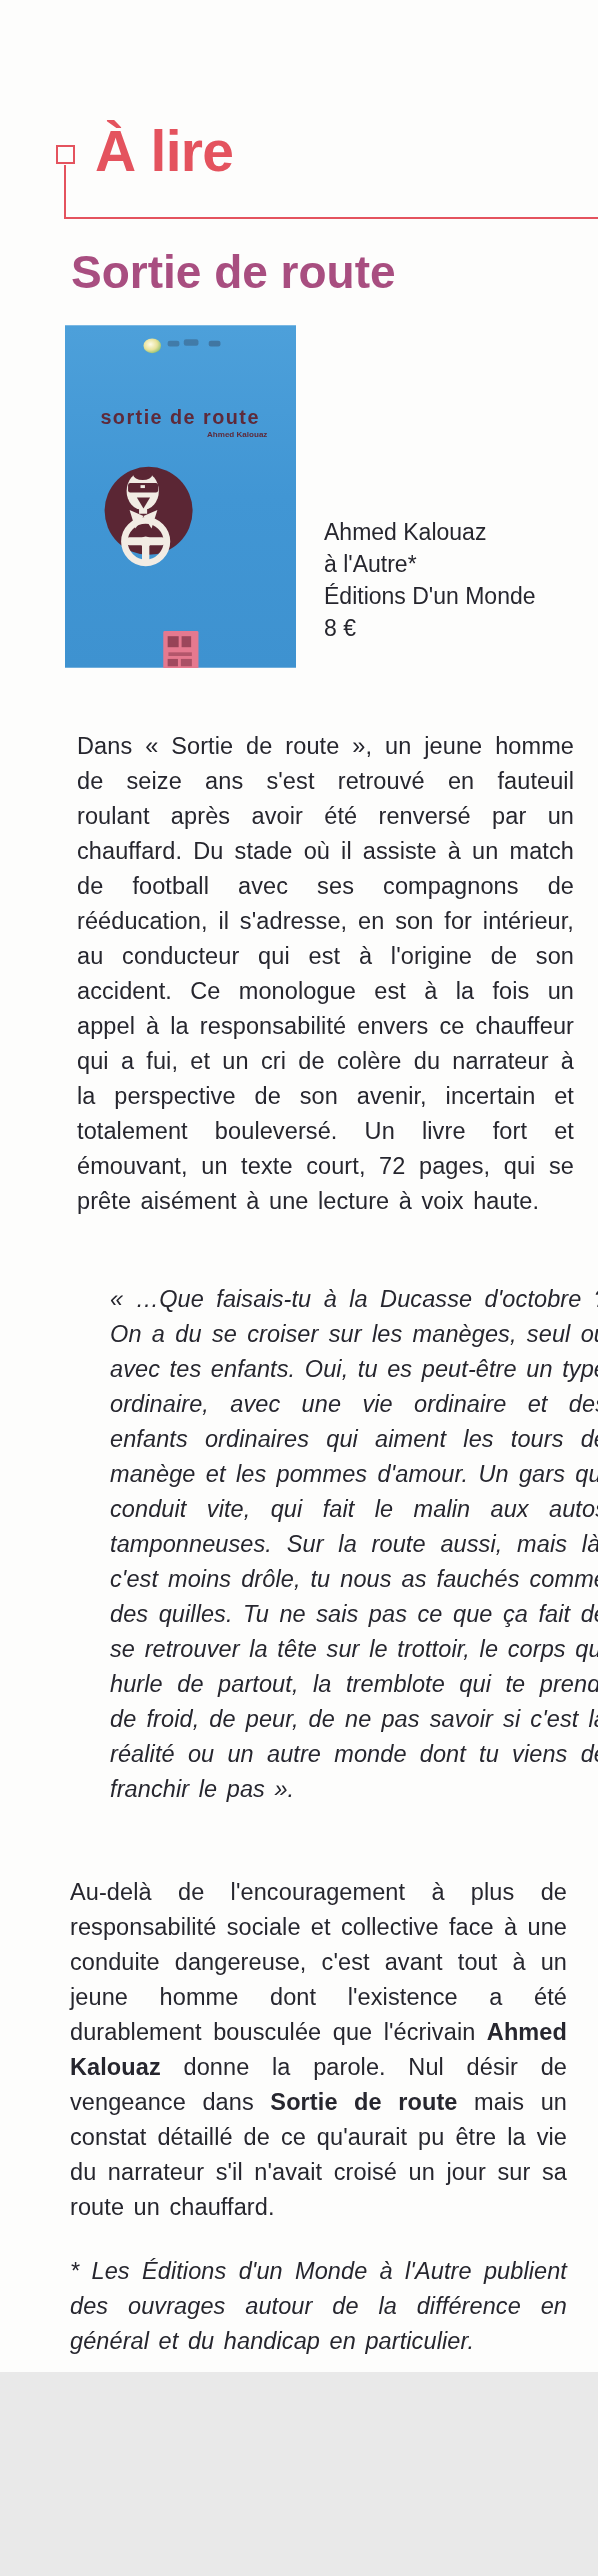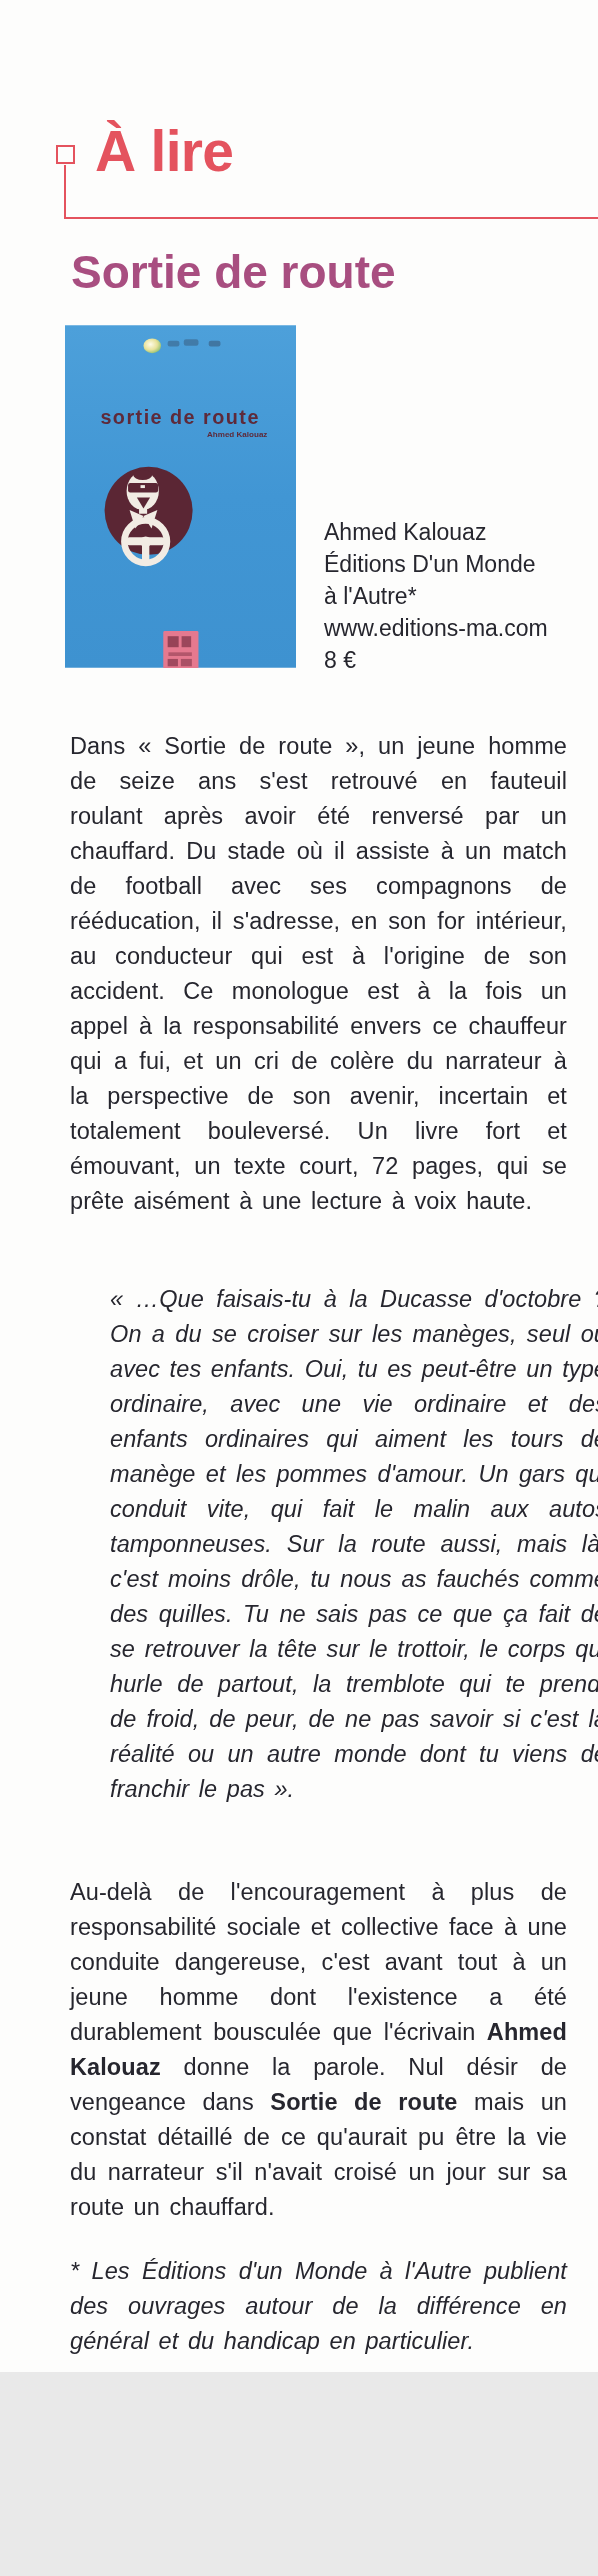--- a/index.html
+++ b/index.html
@@ -49,21 +49,21 @@
     width:264px;
     font-size:23px;line-height:32px;color:#26262e;
   }
   
   .body{
     position:absolute;left:70px;width:497px;margin:0;
     font-size:23.5px;line-height:35px;
     text-align:justify;word-spacing:2.9px;letter-spacing:0.1px;
     color:#26262e;
   }
-  .p1{top:729px;}
+  .p1{top:729px;margin-left:7px;}
   .quote{top:1282px;font-style:italic;margin-left:40px;}
   .p3{top:1875px;}
   .footnote{top:2254px;font-style:italic;}
   .b{font-weight:bold;}
   
   .pagefooter{
     position:absolute;left:69px;top:2452px;
     font-size:23px;line-height:29px;
   }
   .journal{color:#ed7176;}
@@ -135,23 +135,22 @@
         <rect x="159" y="424" width="13" height="15" fill="#8a3a4e" opacity="0.8"></rect>
         <rect x="141" y="446" width="32" height="5" fill="#8a3a4e" opacity="0.55"></rect>
         <rect x="140" y="455" width="14" height="10" fill="#8a3a4e" opacity="0.75"></rect>
         <rect x="158" y="455" width="15" height="10" fill="#8a3a4e" opacity="0.65"></rect>
       </g>
     </svg>
   </div>
 
   <div class="bookinfo">
     <div>Ahmed Kalouaz</div>
+    <div>à l'Autre*</div>
     <div>Éditions D'un Monde</div>
-    <div>à l'Autre*</div>
-    <div>www.editions-ma.com</div>
     <div>8 €</div>
   </div>
 
   <p class="body p1">Dans « Sortie de route », un jeune homme de seize ans s'est retrouvé en fauteuil roulant après avoir été renversé par un chauffard. Du stade où il assiste à un match de football avec ses compagnons de rééducation, il s'adresse, en son for intérieur, au conducteur qui est à l'origine de son accident. Ce monologue est à la fois un appel à la responsabilité envers ce chauffeur qui a fui, et un cri de colère du narrateur à la perspective de son avenir, incertain et totalement bouleversé. Un livre fort et émouvant, un texte court, 72 pages, qui se prête aisément à une lecture à voix haute.</p>
 
   <p class="body quote">« …Que faisais-tu à la Ducasse d'octobre ? On a du se croiser sur les manèges, seul ou avec tes enfants. Oui, tu es peut-être un type ordinaire, avec une vie ordinaire et des enfants ordinaires qui aiment les tours de manège et les pommes d'amour. Un gars qui conduit vite, qui fait le malin aux autos tamponneuses. Sur la route aussi, mais là, c'est moins drôle, tu nous as fauchés comme des quilles. Tu ne sais pas ce que ça fait de se retrouver la tête sur le trottoir, le corps qui hurle de partout, la tremblote qui te prend, de froid, de peur, de ne pas savoir si c'est la réalité ou un autre monde dont tu viens de franchir le pas ».</p>
 
   <p class="body p3"><span>Au-delà de l'encouragement à plus de responsabilité sociale et collective face à une conduite dangereuse, c'est avant tout à un jeune homme dont l'existence a été durablement bousculée que l'écrivain </span><span class="b">Ahmed Kalouaz</span><span> donne la parole. Nul désir de vengeance dans </span><span class="b">Sortie de route</span><span> mais un constat détaillé de ce qu'aurait pu être la vie du narrateur s'il n'avait croisé un jour sur sa route un chauffard.</span></p>
 
   <p class="body footnote">* Les Éditions d'un Monde à l'Autre publient des ouvrages autour de la différence en général et du handicap en particulier.</p>

